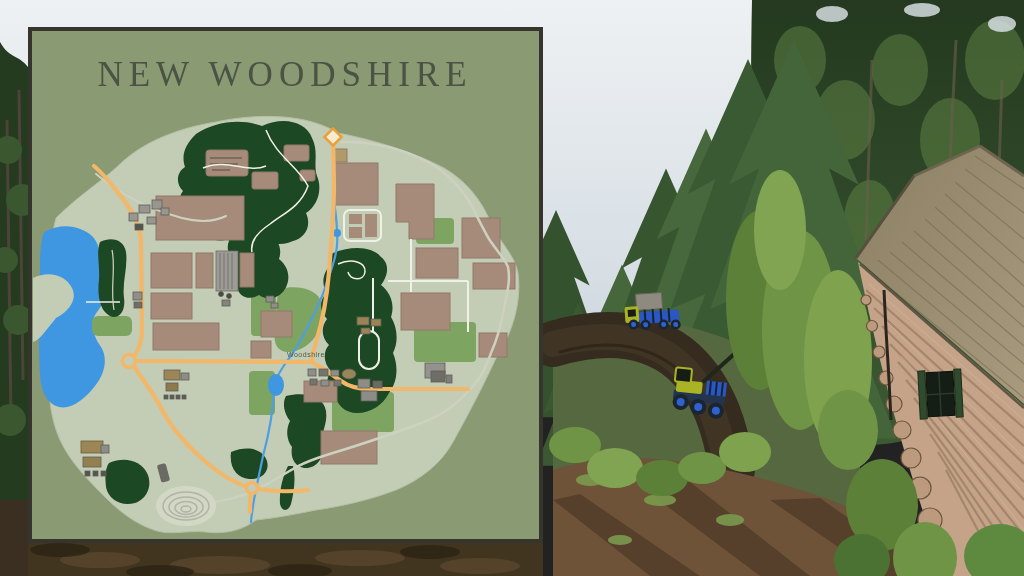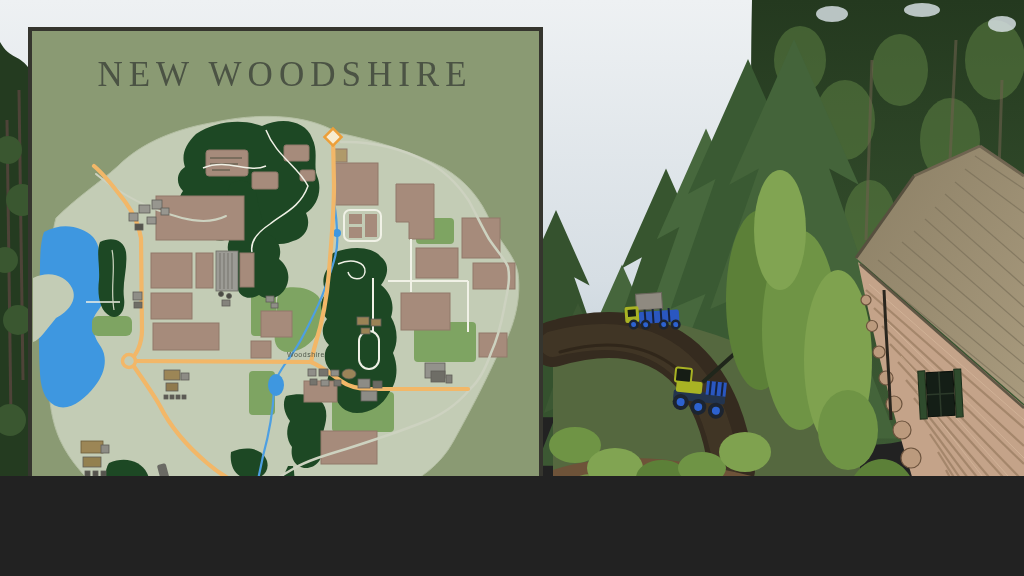--- a/index.html
+++ b/index.html
@@ -1,16 +1,16 @@
 <!DOCTYPE html>
 <html><head>
 <meta charset="utf-8">
 <style>
   html,body{margin:0;padding:0;background:#222;}
-  .stage{position:relative;width:1024px;height:476px;overflow:hidden;font-family:"Liberation Sans",sans-serif;}
+  .stage{position:relative;width:1024px;height:576px;overflow:hidden;font-family:"Liberation Sans",sans-serif;}
   .stage svg{display:block;}
   .scene{position:absolute;left:0;top:0;z-index:1;}
   .map-panel{position:absolute;left:28px;top:27px;width:515px;height:516px;z-index:2;}
   .map-title{font-family:"Liberation Serif","DejaVu Serif",serif;}
 </style>
 </head>
 <body>
 
 <div class="stage">
 

